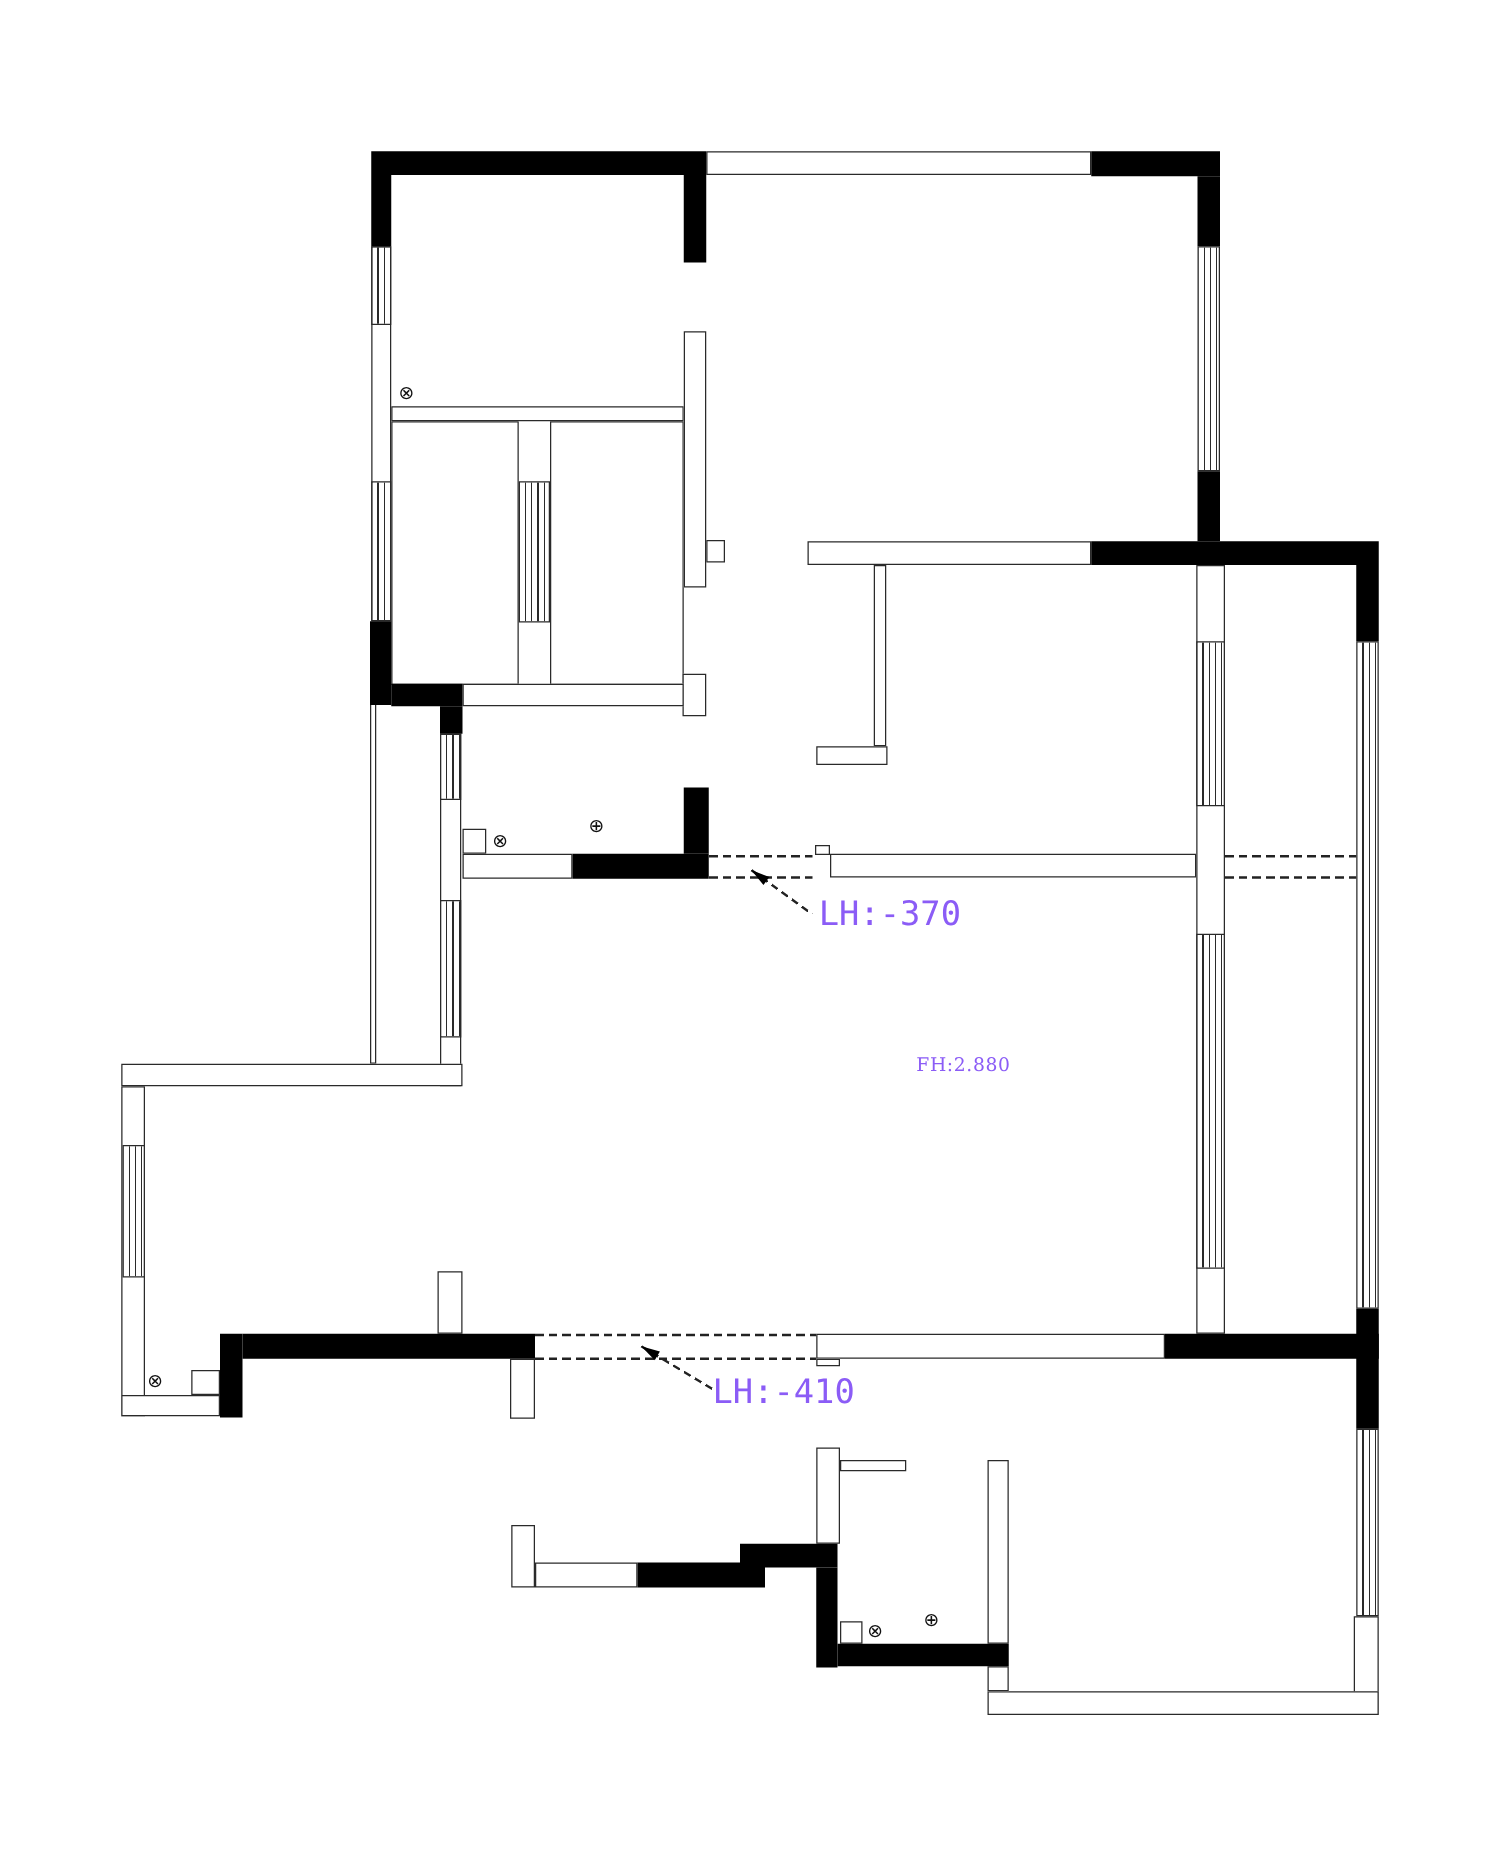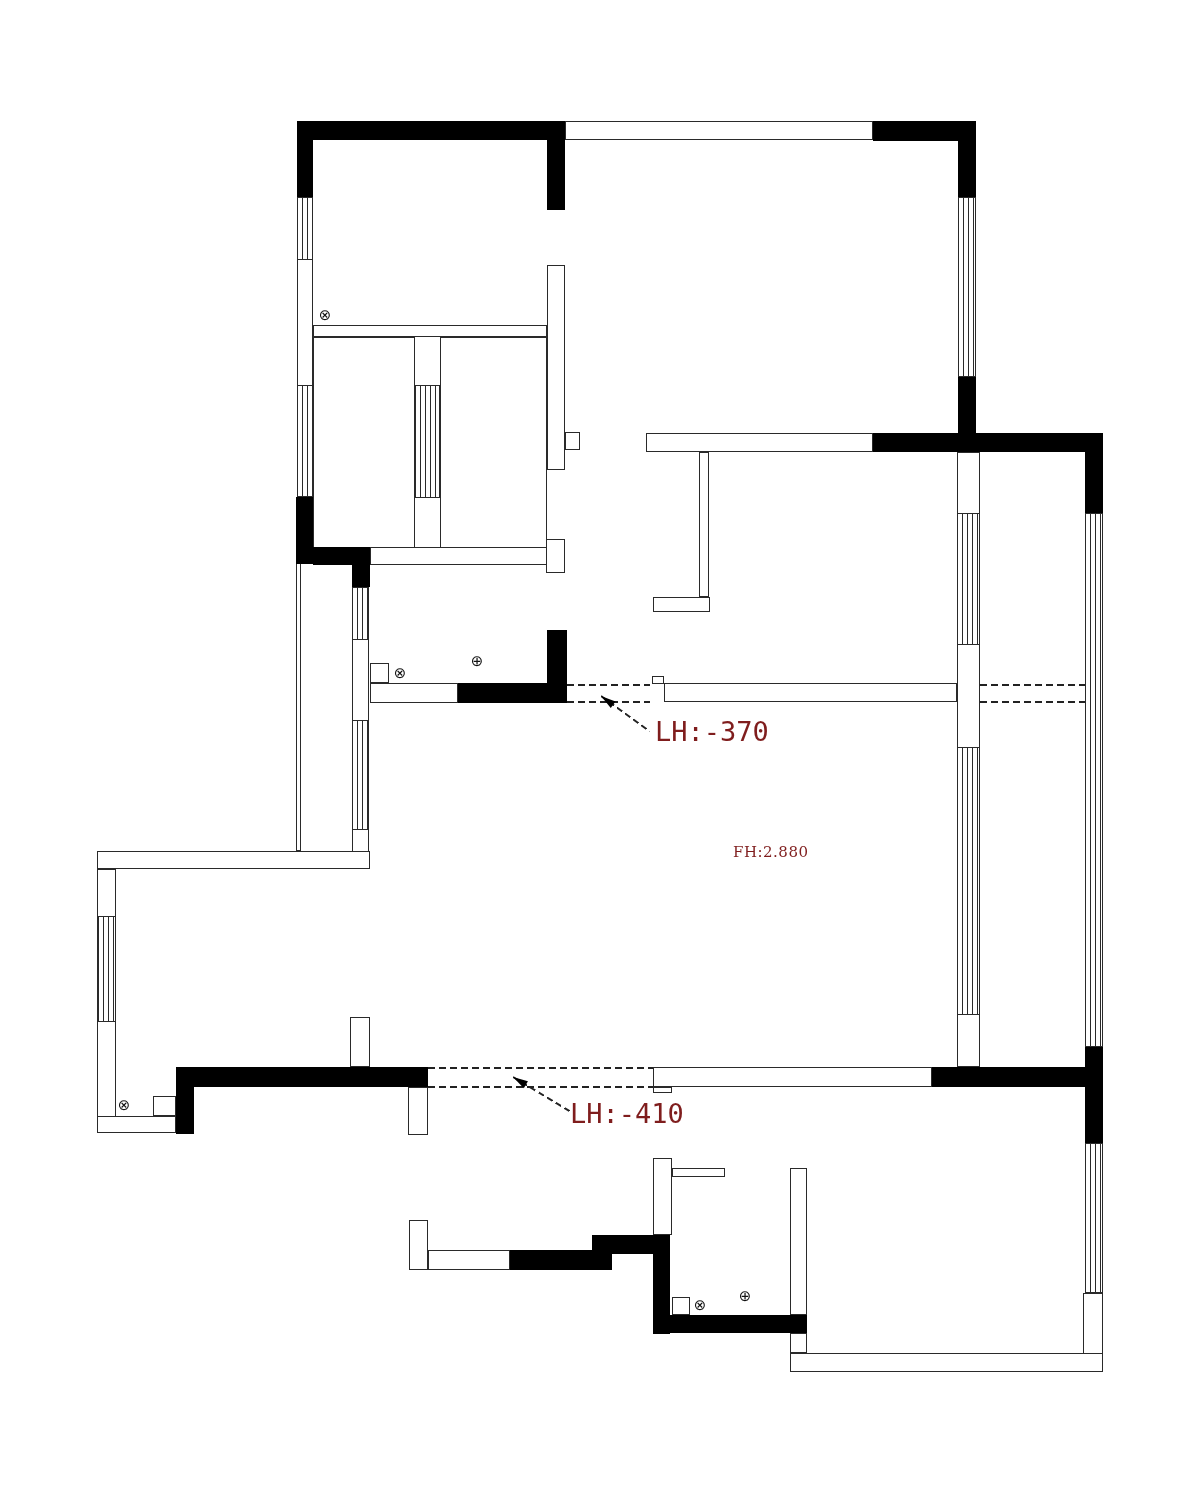--- a/index.html
+++ b/index.html
@@ -23,21 +23,21 @@
   
   .leader-line{position:absolute;height:2px;transform-origin:0 50%;
         background:repeating-linear-gradient(90deg,#222 0 6px,transparent 6px 10px);}
   .leader-arrow{position:absolute;width:0;height:0;border-style:solid;
         border-width:4px 0 4px 15px;
         border-color:transparent transparent transparent #000;}
   
   .sym{position:absolute;color:#111;font-size:15px;line-height:1;
        transform:translate(-50%,-50%);font-family:"DejaVu Sans", sans-serif;}
   
-  .lbl{position:absolute;color:#7f1d1d;white-space:nowrap;text-align:center;}
+  .lbl{position:absolute;color:#8b5cf6;white-space:nowrap;text-align:center;}
   .lbl-cad{font-family:"DejaVu Sans Mono", monospace;font-size:27px;font-weight:400;letter-spacing:0px;}
   .lbl-serif{font-family:"DejaVu Serif", serif;font-size:15px;letter-spacing:0.5px;}
   .lbl-370{left:655px;top:716px;}
   .lbl-410{left:570px;top:1098px;}
   .lbl-fh{left:733px;top:843px;}
 </style>
 </head>
 <body>
 
 <div id="plan">

